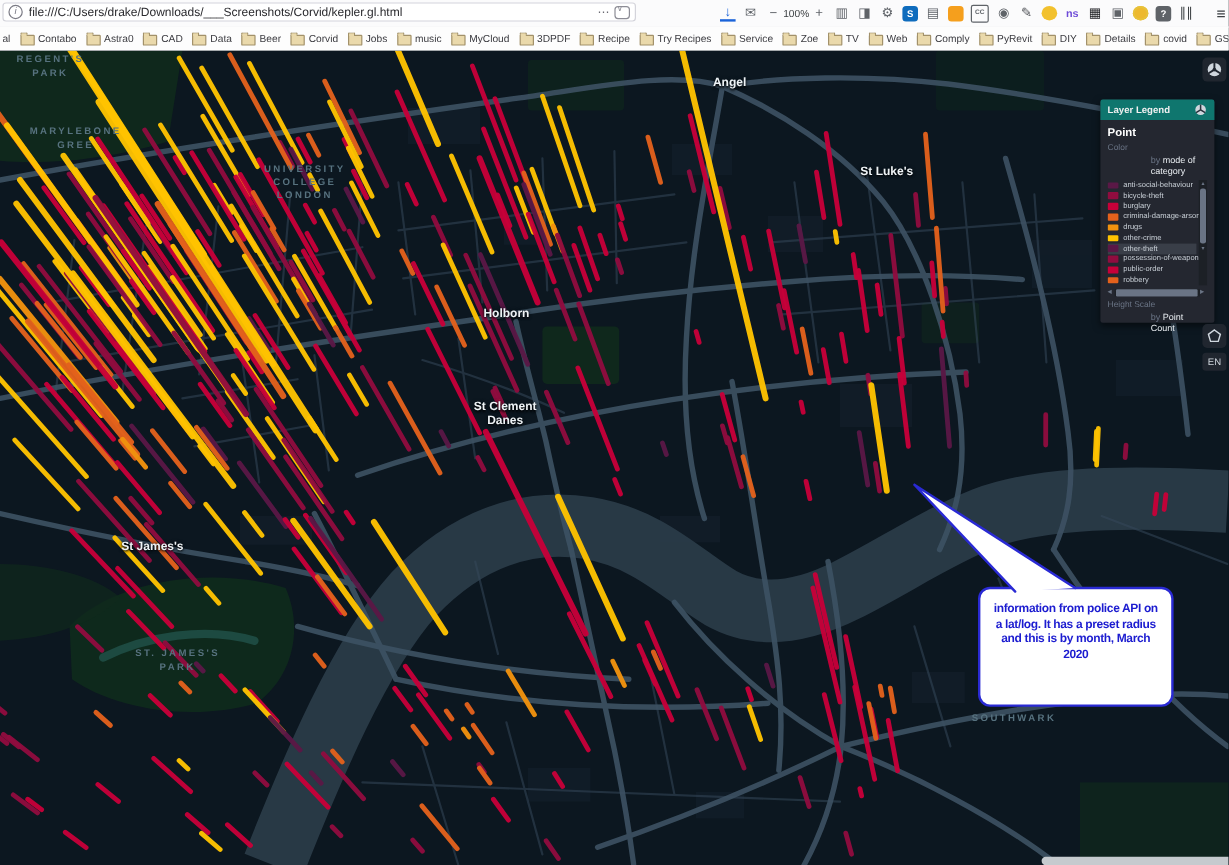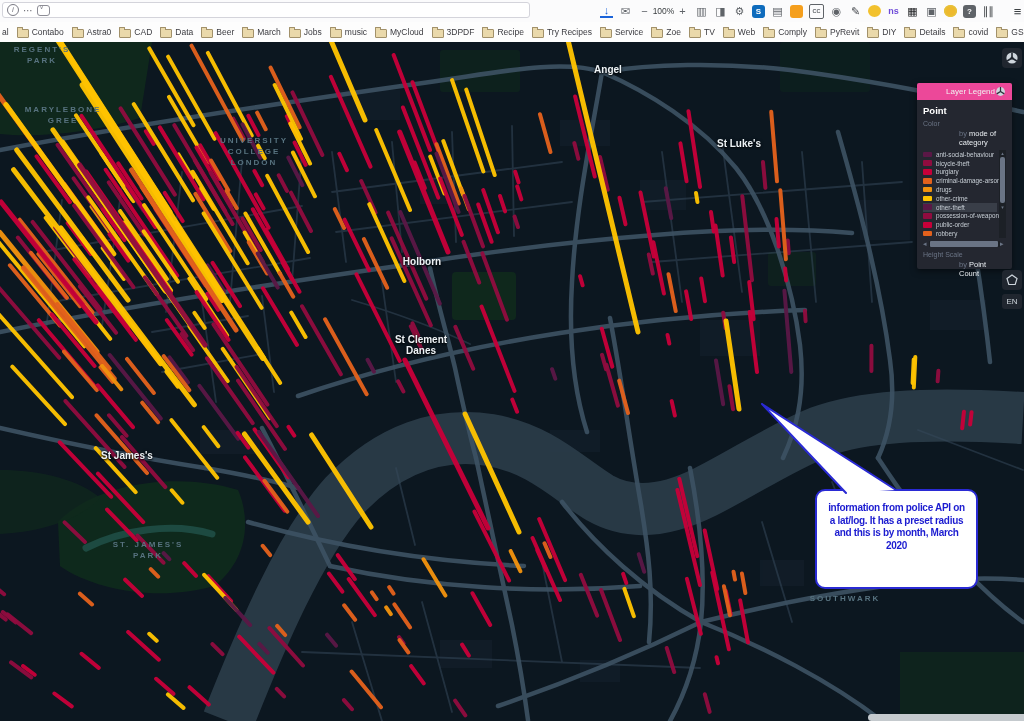--- a/index.html
+++ b/index.html
@@ -33,21 +33,21 @@
   
   #map{position:absolute;left:0;top:42px;width:1024px;height:679px;background:#0c1720;overflow:hidden;}
   #map svg.layer{position:absolute;left:0;top:0;}
   .map-label{position:absolute;transform:translateX(-50%);text-align:center;white-space:nowrap;z-index:10;}
   .map-label.area{font-size:8px;font-weight:bold;letter-spacing:2px;color:#57727f;line-height:11px;}
   .map-label.place{font-size:10px;font-weight:600;color:#eef3f6;line-height:11px;text-shadow:0 1px 2px #000,0 0 3px #0a141c;}
 
   
   .map-btn{position:absolute;width:20px;height:20px;background:#20262f;border-radius:4px;display:flex;align-items:center;justify-content:center;z-index:40;}
   #legend-panel{position:absolute;left:917px;top:41px;width:95px;height:186px;background:#242730;border-radius:2px;box-shadow:0 2px 6px rgba(0,0,0,.5);z-index:40;font-family:"Liberation Sans",sans-serif;}
-  #legend-header{height:17px;background:#ec4899;display:flex;align-items:center;justify-content:flex-end;padding:0 6px;border-radius:2px 2px 0 0;}
+  #legend-header{height:17px;background:#0f766e;display:flex;align-items:center;justify-content:space-between;padding:0 6px;border-radius:2px 2px 0 0;font-weight:bold;}
   #legend-title{font-size:8px;color:#f0f0f0;}
   #legend-body{padding:5px 6px 4px 6px;position:relative;}
   .lg-layer{font-size:9.5px;font-weight:bold;color:#fff;margin-bottom:4px;}
   .lg-gray{font-size:7px;color:#6A7485;margin-bottom:2px;}
   .lg-by{font-size:7.5px;margin-bottom:3px;padding-left:36px;}
   .lg-by .pre{color:#6A7485;}
   .lg-by .val{color:#e9edf1;}
   #legend-list{position:relative;height:88px;overflow:hidden;padding-right:9px;}
   .leg-row{display:flex;align-items:center;gap:4px;height:8.8px;}
   .leg-row.hl{background:rgba(120,130,145,.25);}
@@ -71,20 +71,21 @@
   #bottom-strip{position:absolute;left:868px;top:672px;width:156px;height:7px;background:#c5cace;border-radius:4px 0 0 4px;z-index:20;}
 </style>
 </head>
 <body>
 <div id="stage">
 
 <div id="chrome">
   <div id="navbar">
     <div id="urlbar">
       <span class="info-ic">i</span>
+      <span id="url-text">file:///C:/Users/drake/Downloads/___Screenshots/Corvid/kepler.gl.html</span>
       <span id="page-dots">⋯</span>
       <span class="pocket"></span>
     </div>
     <div id="tb-icons">
           <span class="tbi dl" style="color: rgb(26, 99, 217);">↓</span>
           <span class="tbi" style="color: rgb(95, 99, 104);">✉</span>
           <span class="tbi" style="color: rgb(95, 99, 104);">−</span>
           <span class="tbi txt" style="color: rgb(60, 64, 67);">100%</span>
           <span class="tbi" style="color: rgb(95, 99, 104);">+</span>
           <span class="tbi" style="color: rgb(95, 99, 104);">▥</span>
@@ -125,21 +126,21 @@
         <div class="bm">
           <span class="folder"></span>
           <span class="bm-label">Data</span>
         </div>
         <div class="bm">
           <span class="folder"></span>
           <span class="bm-label">Beer</span>
         </div>
         <div class="bm">
           <span class="folder"></span>
-          <span class="bm-label">March</span>
+          <span class="bm-label">Corvid</span>
         </div>
         <div class="bm">
           <span class="folder"></span>
           <span class="bm-label">Jobs</span>
         </div>
         <div class="bm">
           <span class="folder"></span>
           <span class="bm-label">music</span>
         </div>
         <div class="bm">

